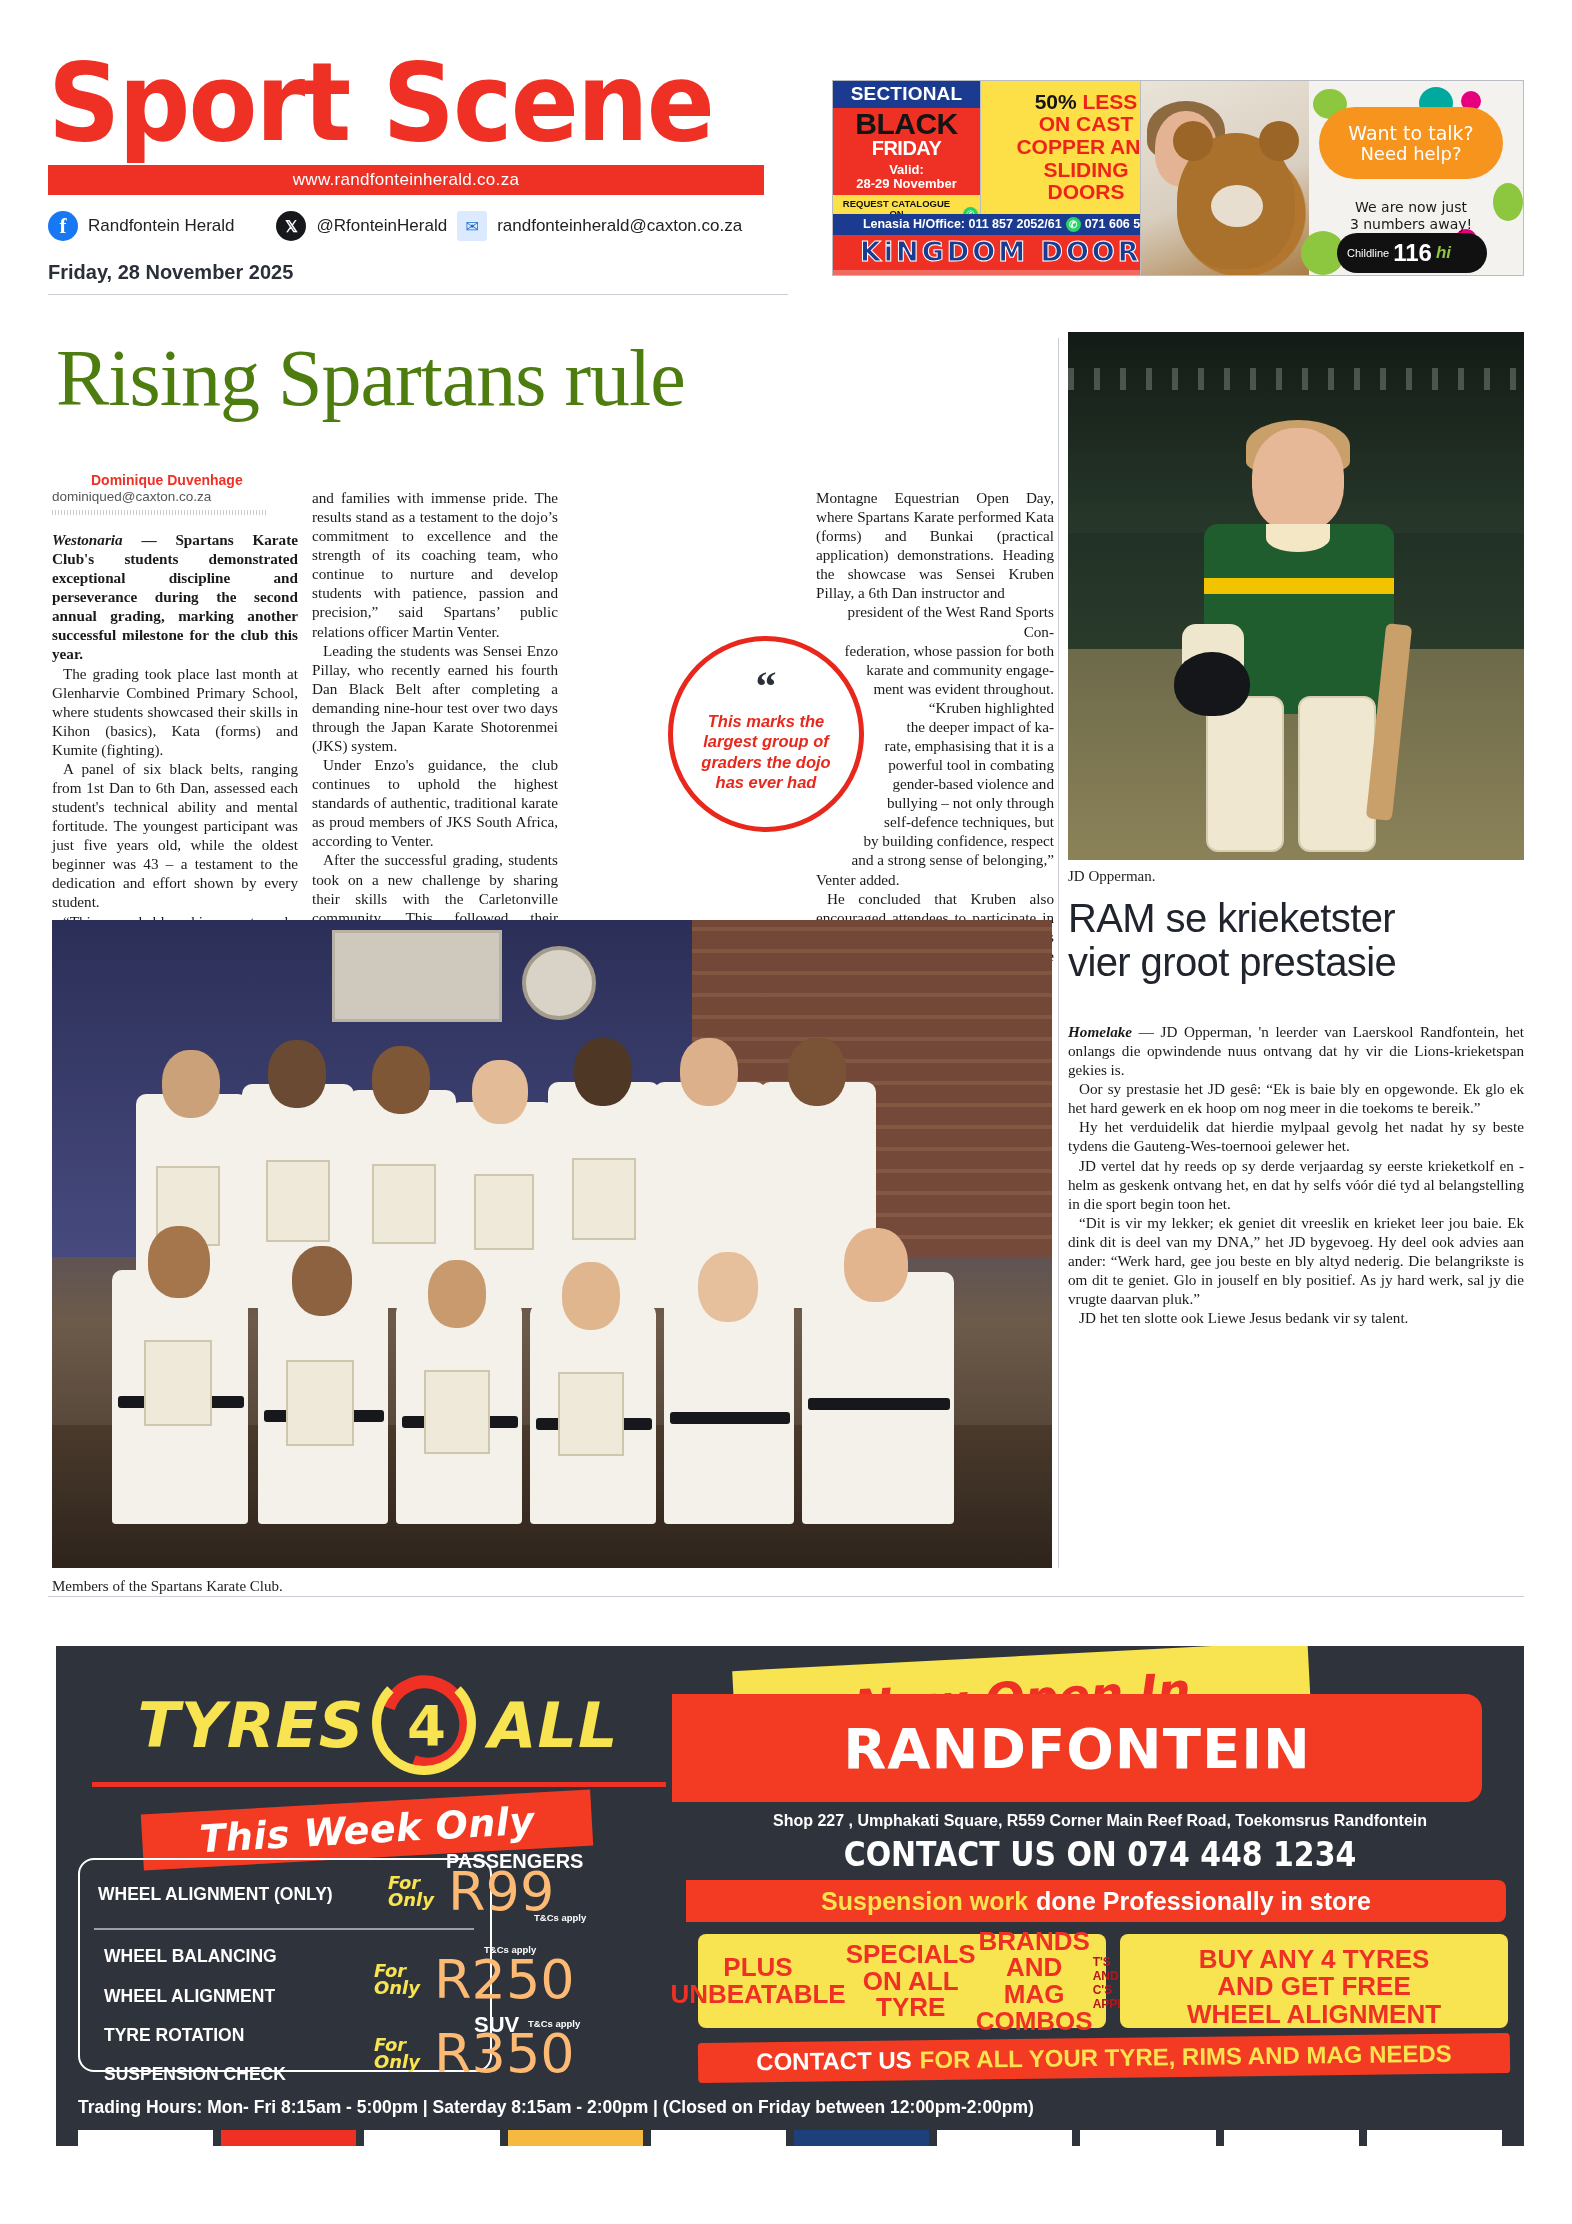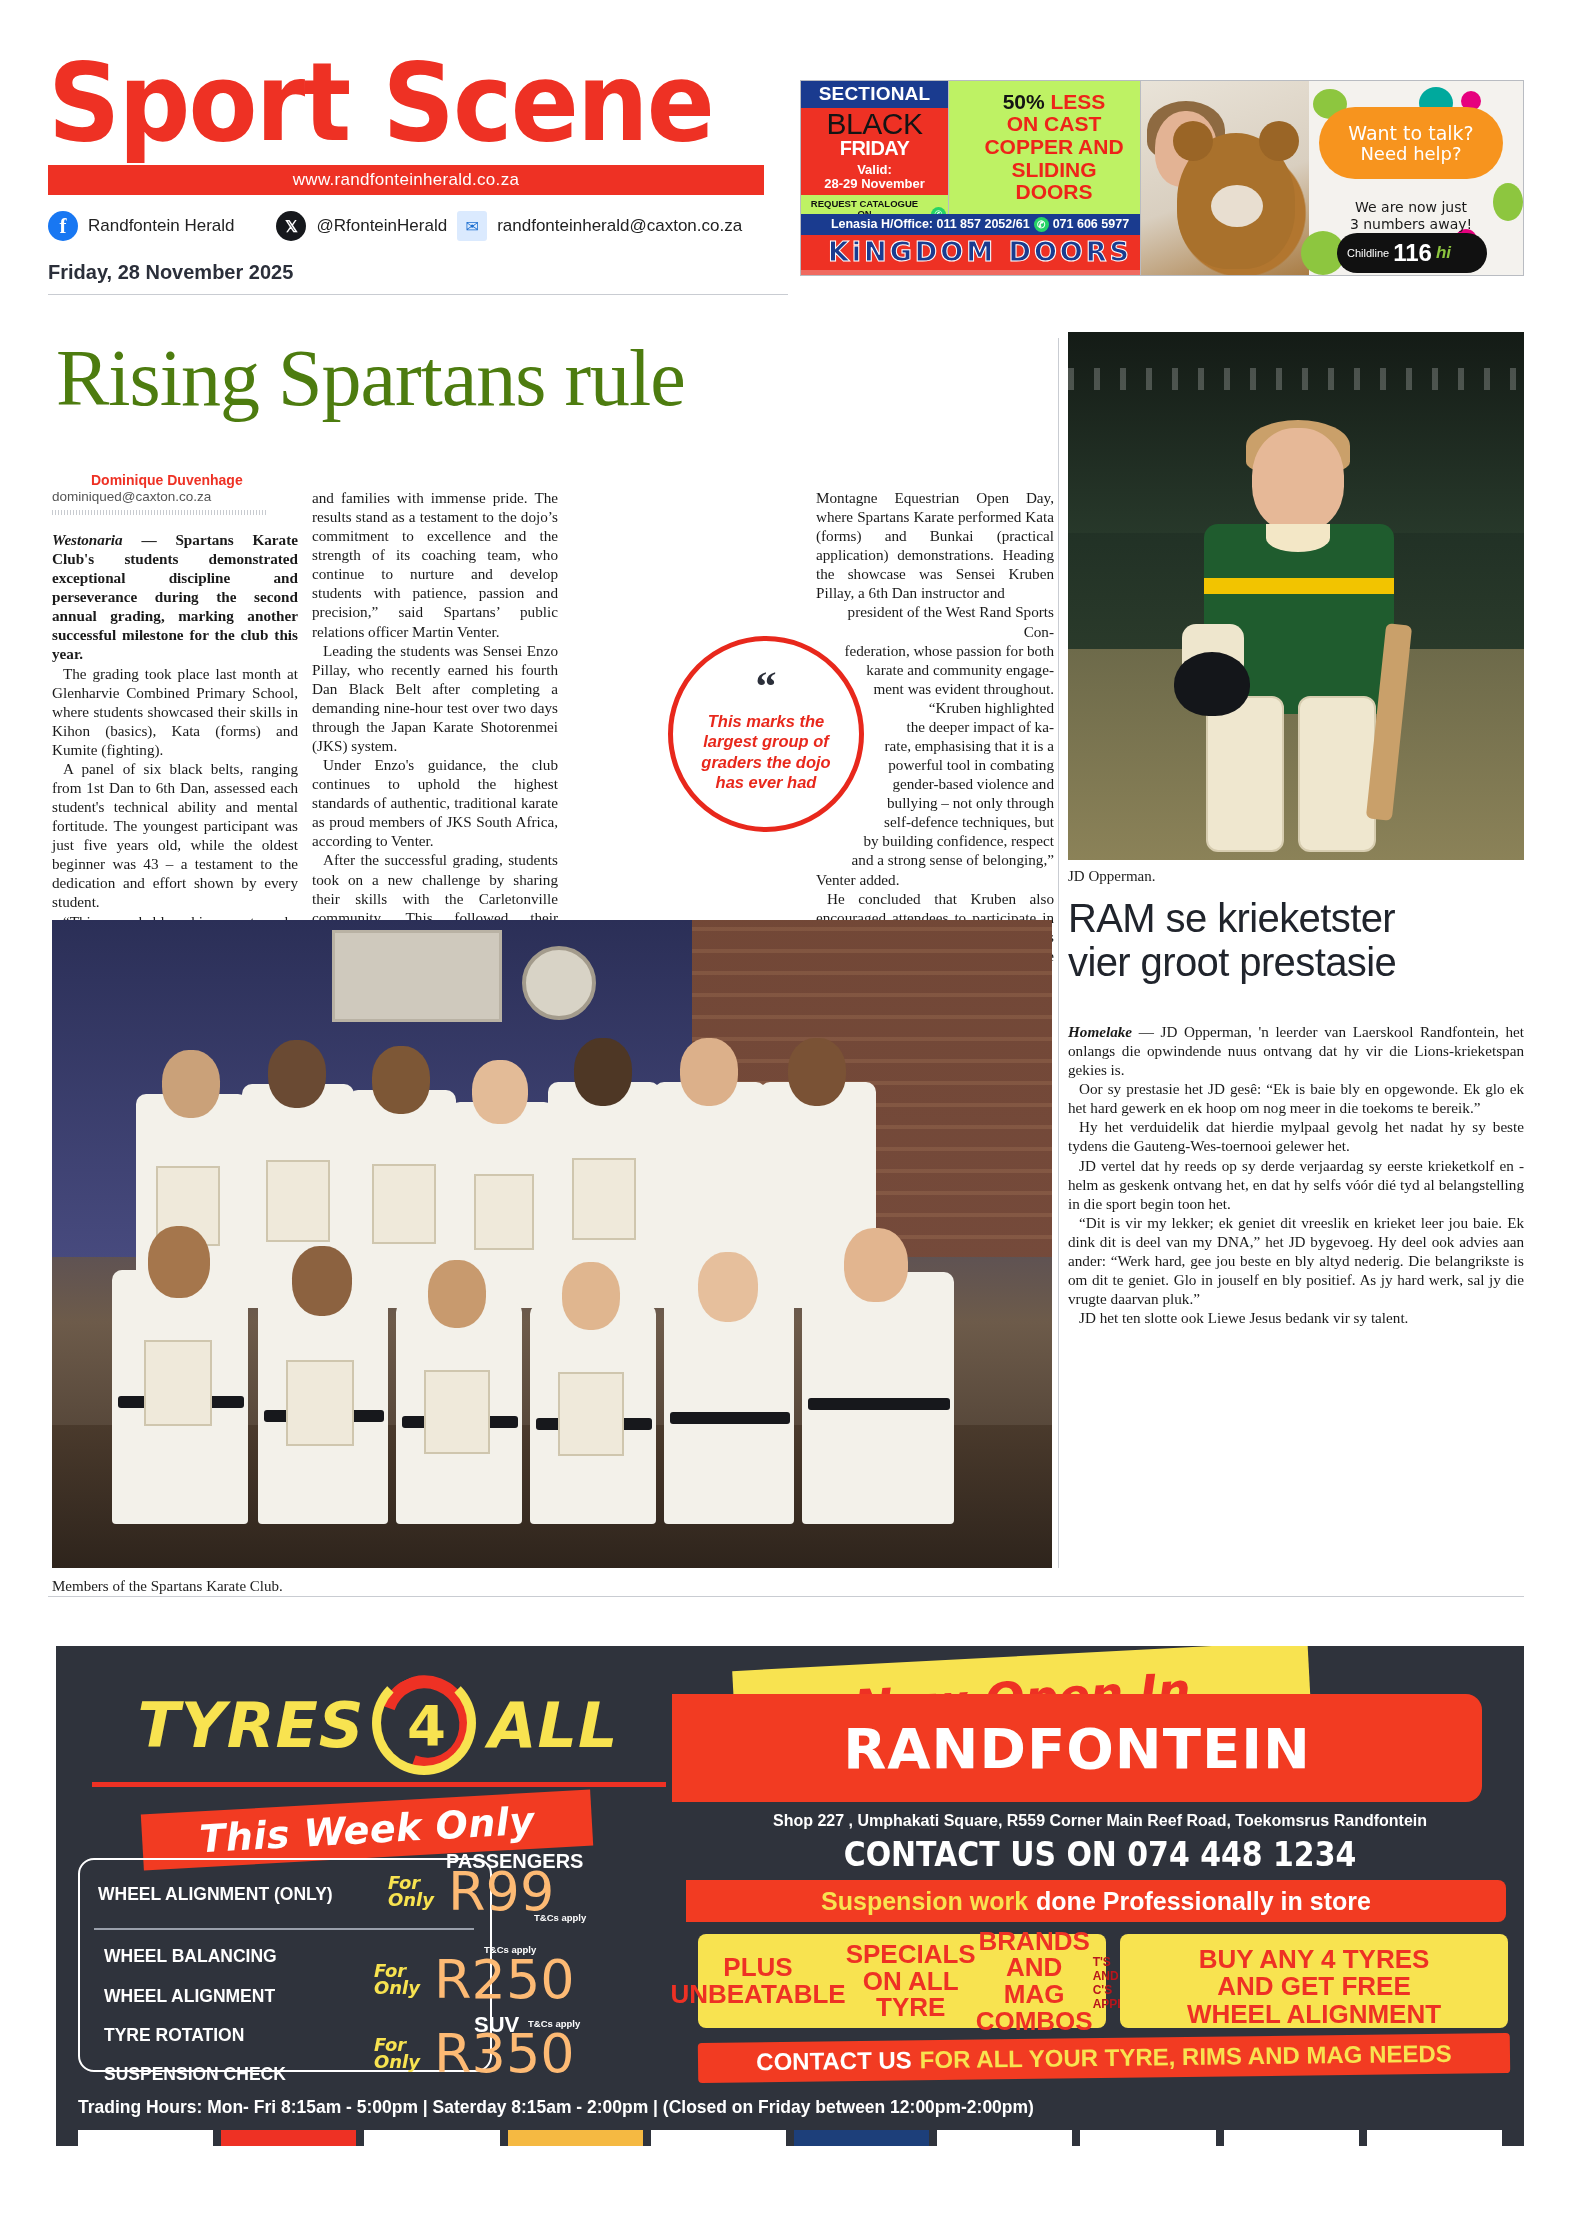--- a/index.html
+++ b/index.html
@@ -26,29 +26,29 @@
   .social-row .sep { width:22px; }
   .ico { width:30px; height:30px; border-radius:50%; display:inline-flex;
     align-items:center; justify-content:center; flex:0 0 auto; }
   .ico-fb { background:#1877f2; color:#fff; font-weight:700; font-family:"Liberation Serif",serif; font-size:21px; }
   .ico-x  { background:#16181c; color:#fff; font-weight:700; font-size:16px; }
   .ico-mail { background:#dbeafe; color:#1d6fd0; font-size:16px; border-radius:3px; }
   .dateline { margin-top:20px; font-weight:700; font-size:20px; color:#2b2f3a; }
   .rule-under-date { margin-top:10px; width:740px; height:1px; background:#c9ccd2; }
 
   
-  .ad-kd { position:absolute; left:800px; top:80px; width:360px; height:196px;
-    border:1px solid #b9bcc2; background:#bef264; overflow:hidden; display:flex; flex-direction:column; }
+  .ad-kd { position:absolute; left:832px; top:80px; width:360px; height:196px;
+    border:1px solid #b9bcc2; background:#fde047; overflow:hidden; display:flex; flex-direction:column; }
   .kd-top { display:flex; flex:1 1 auto; min-height:0; }
   .kd-left { width:148px; border-right:1px solid #b9bcc2; display:flex; flex-direction:column; }
   .kd-sectional { background:#1a3b8f; color:#fff; font-weight:700; font-size:19px;
     text-align:center; padding:2px 0 3px; letter-spacing:.2px; }
   .kd-red { background:#ee3124; flex:1 1 auto; display:flex; flex-direction:column;
     align-items:center; justify-content:center; padding:2px 0 4px; }
-  .kd-black { color:#141414; font-weight:400; font-size:30px; line-height:.95; letter-spacing:-.5px;text-align:right; }
+  .kd-black { color:#141414; font-weight:700; font-size:30px; line-height:.95; letter-spacing:-.5px;text-align:right; }
   .kd-friday { color:#fff; font-weight:700; font-size:20px; line-height:.95; letter-spacing:-.5px; }
   .kd-valid { color:#fff; font-weight:700; font-size:13px; line-height:1.08; text-align:center; margin-top:5px; }
   .kd-req { display:flex; align-items:center; justify-content:center; gap:5px; padding:4px 2px 3px; }
   .kd-req-txt { font-weight:700; font-size:9.5px; color:#111; text-align:center; line-height:1.15; }
   .wa { width:15px; height:15px; border-radius:50%; background:#25d366; color:#fff;
     font-size:10px; display:inline-flex; align-items:center; justify-content:center; flex:0 0 auto; }
   .kd-right { flex:1 1 auto; display:flex; flex-direction:column; align-items:center;
     justify-content:center; padding:4px 2px; }
   .kd-right div { font-weight:700; font-size:21px; line-height:1.08; text-align:center; color:#ee2419; }
   .kd-right .pc { color:#141414; }

